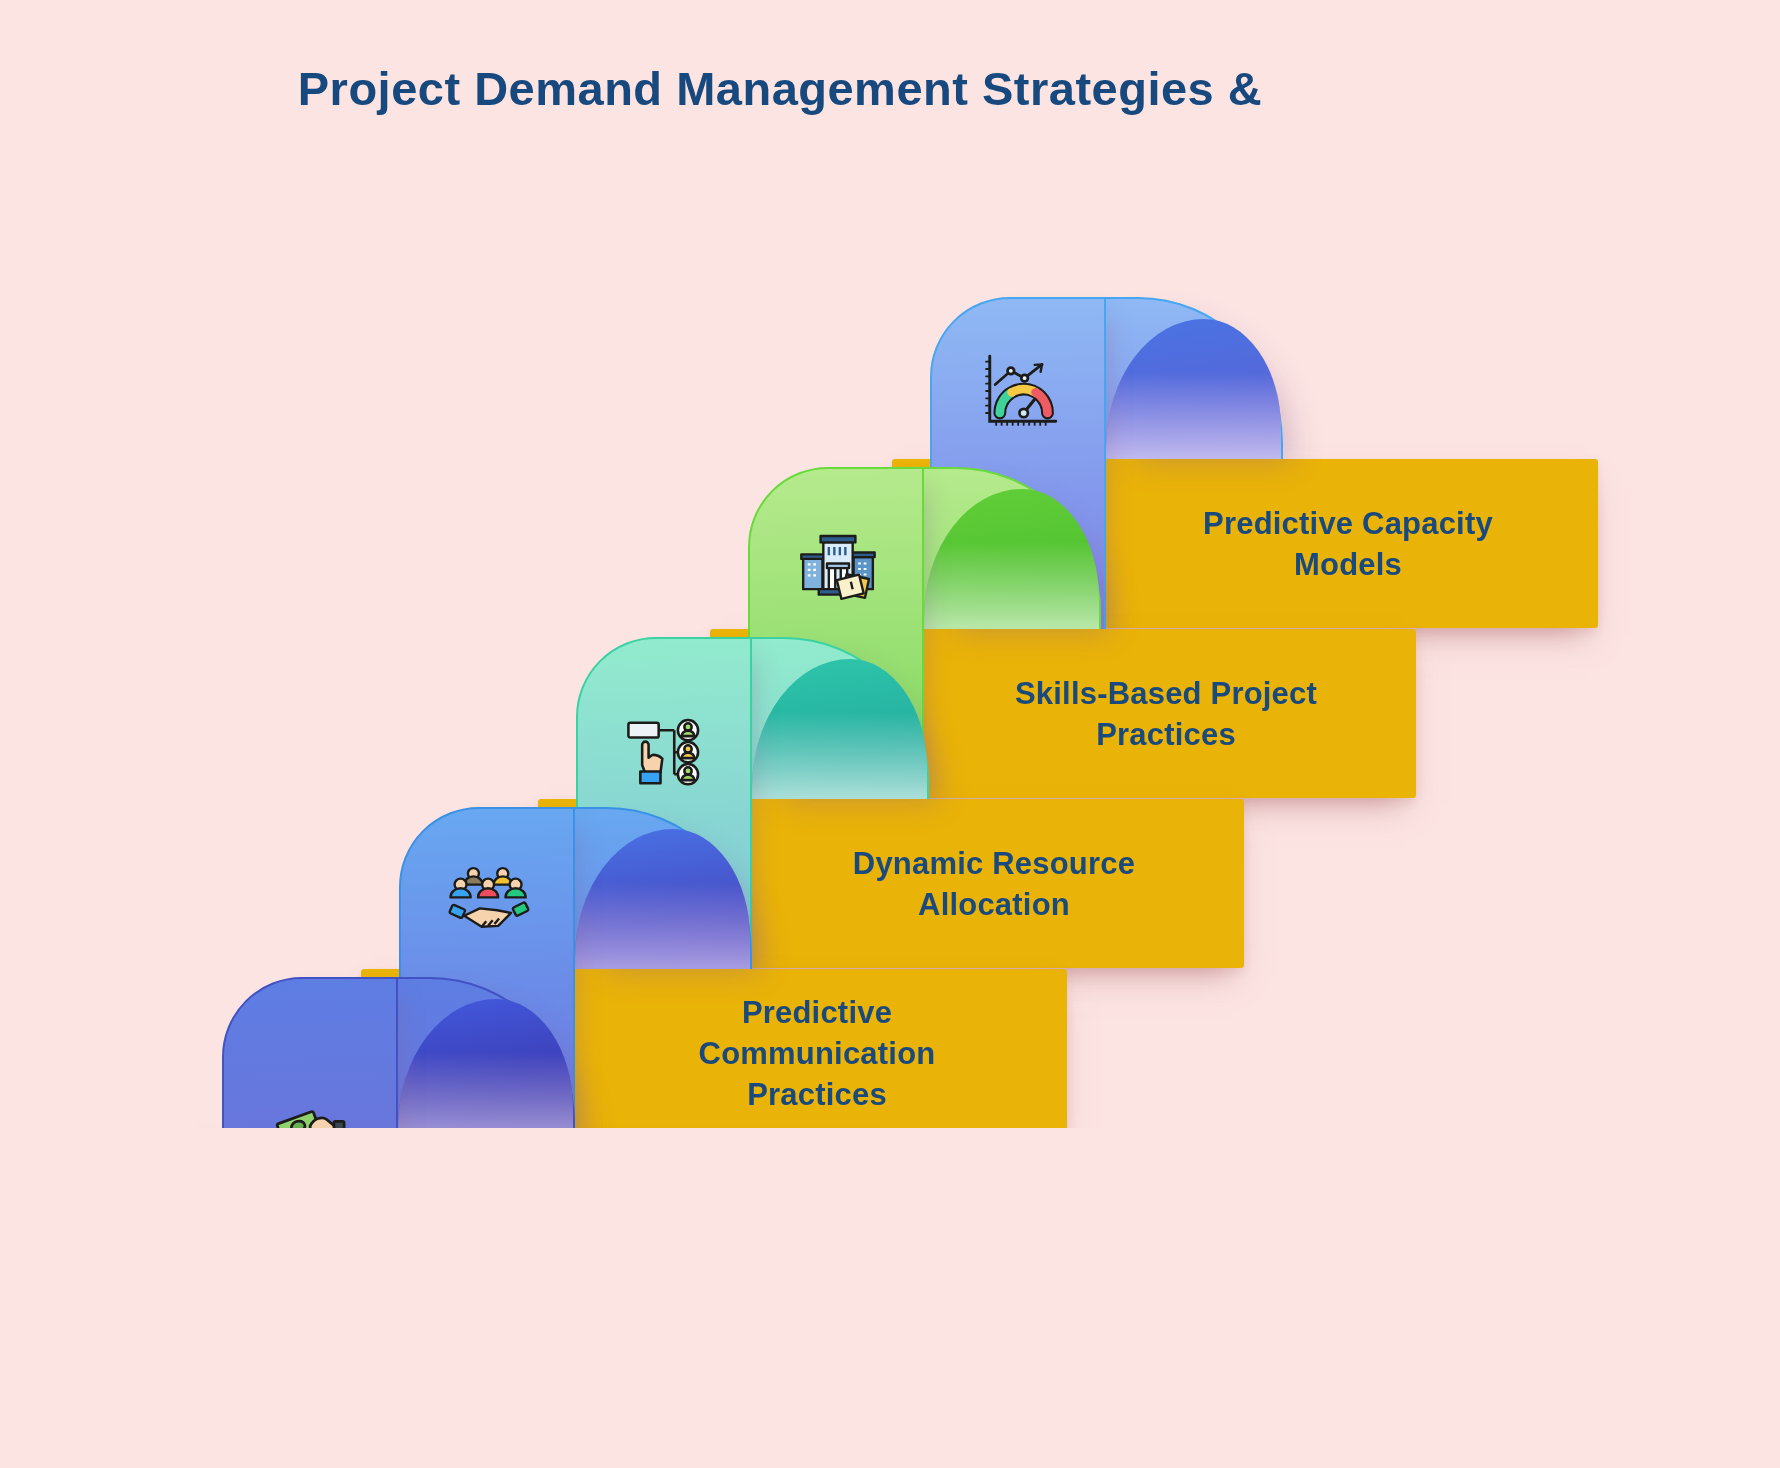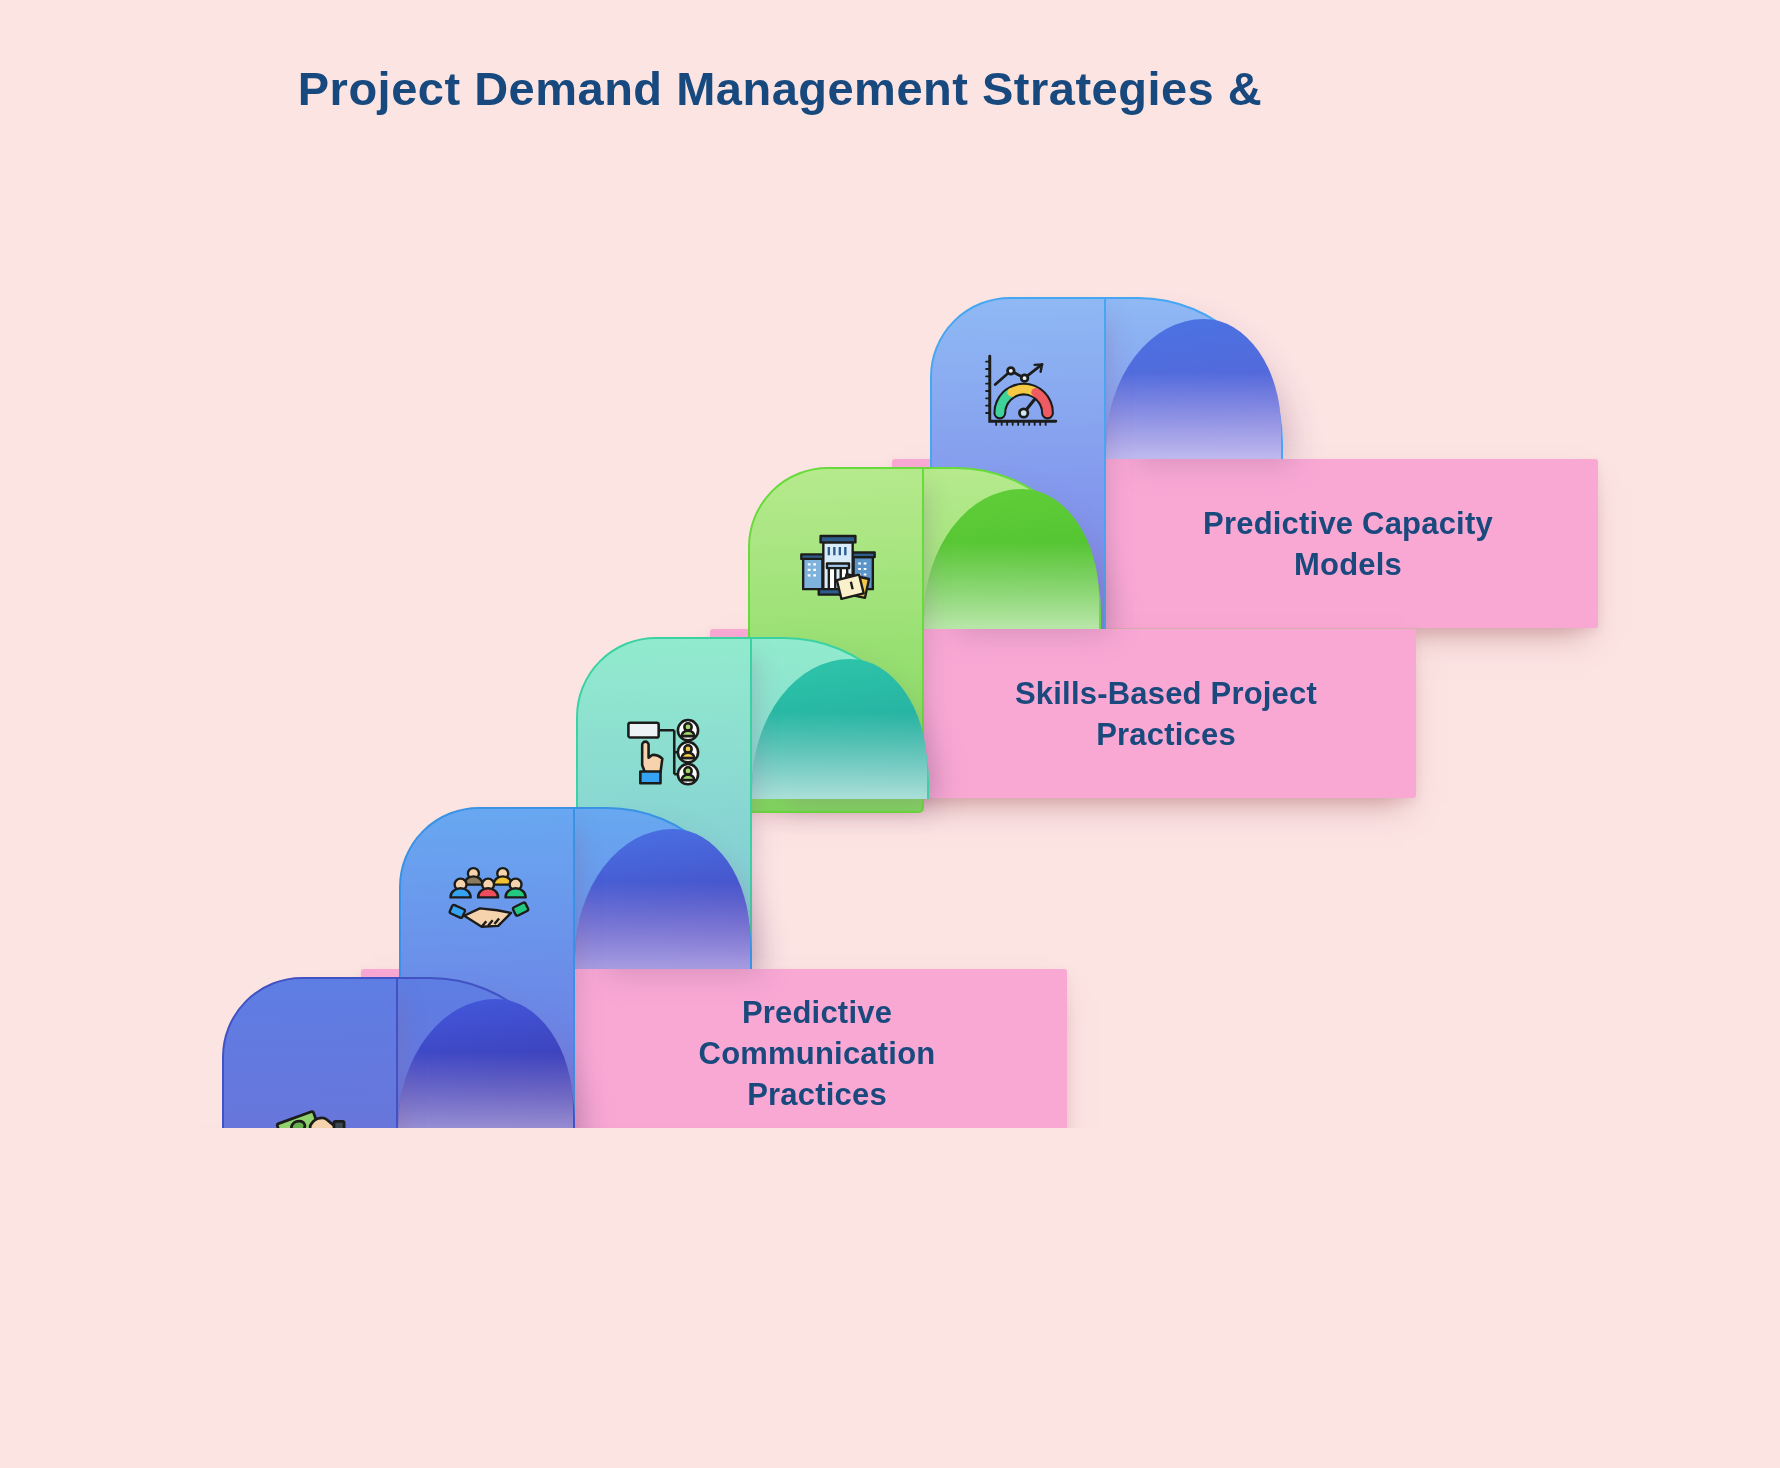--- a/index.html
+++ b/index.html
@@ -9,21 +9,21 @@
     font-family:"Liberation Sans",sans-serif;
   }
   .title{
     position:absolute;left:0;top:58px;width:1560px;text-align:center;
     font-size:47px;line-height:62px;font-weight:bold;letter-spacing:.5px;
   }
   .step{position:absolute;width:744px;height:430px;}
   
   .card{
     position:absolute;left:0;top:162px;width:706px;height:169px;z-index:1;
-    background:#f9a8d4;border-radius:3px;
+    background:#eab308;border-radius:3px;
     box-shadow:0 18px 30px -12px rgba(171,106,112,.55),0 4px 10px rgba(171,106,112,.14);
     display:flex;align-items:center;justify-content:center;
     padding-left:214px;padding-right:8px;
   }
   .card-text{
     text-align:center;font-size:31px;line-height:41px;font-weight:bold;
     letter-spacing:.2px;
   }
   
   .arch{position:absolute;left:38px;top:0;width:353px;z-index:2;}
@@ -124,20 +124,26 @@
       <rect x="75" y="51" width="15" height="10" rx="2" transform="rotate(-26 82 56)" fill="#22c97e"></rect>
       <path d="M21 63 L38 55 L57 57 L72 60 L58 74 L40 75 Z" fill="#f6d3ad"></path>
       <path d="M40 75 l5 -6 M47 74 l5 -6 M54 72 l5 -6" fill="none"></path>
     </g>
   </svg>
           </div>
       </div>
     </div>
   </div>
     <div class="step" style="left: 538px; top: 637px; z-index: 30; --legTop: #92ebcd; --legBottom: #7fc3d8; --bandBottom: #86d8d0; --edge: #3bd2a3; --innerTop: #2dc3a9; --innerBottom: #1ea29a; --haze: #bfe9e2;">
+    <div class="card">
+      <div class="card-text" style="color: rgb(26, 74, 125);">
+          <div>Dynamic Resource</div>
+          <div>Allocation</div>
+        </div>
+    </div>
     <div class="arch" style="height: 346px;">
       <div class="right-sec">
         <div class="interior"></div>
       </div>
       <div class="leg" style="height: 346px;">
         <div class="icon-box" style="top: 71px;">
             <svg viewBox="0 0 96 96">
     <g stroke="#1c1c1a" stroke-width="2.8" stroke-linejoin="round">
       <path d="M40 22 H57 M57 22 V70 M57 46 H61 M57 70 H61" fill="none"></path>
       <rect x="7" y="14" width="33" height="16" rx="2" fill="#edf2f7"></rect>

